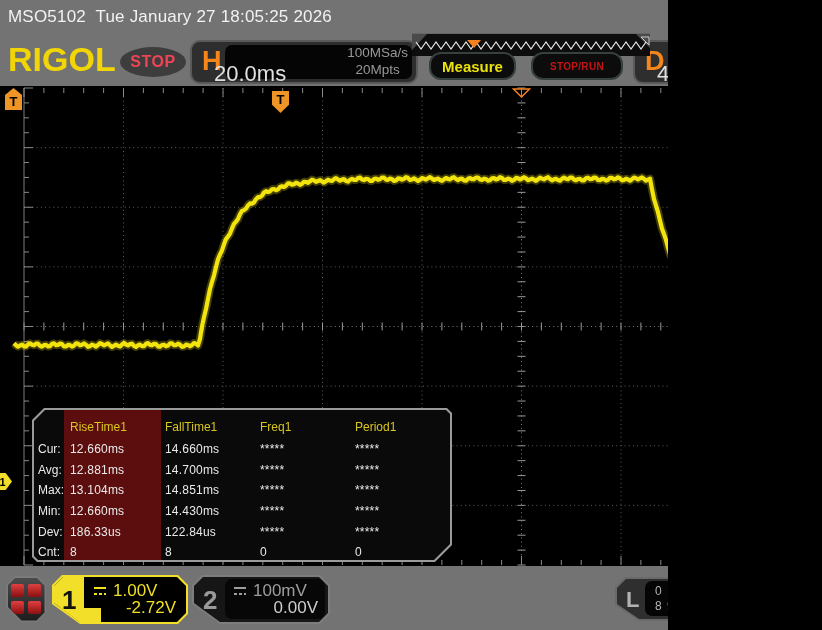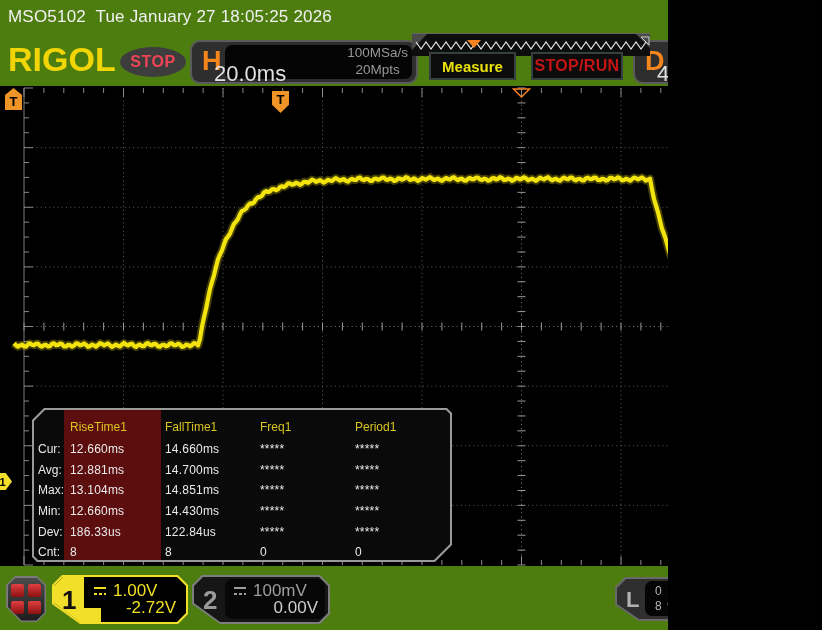--- a/index.html
+++ b/index.html
@@ -1,16 +1,16 @@
 <!DOCTYPE html>
 <html><head>
 <meta charset="utf-8">
 <style>
   html,body{margin:0;padding:0;background:#000;}
-  .screen{position:relative;width:668px;height:630px;background:#4d7c0f;overflow:hidden;
+  .screen{position:relative;width:668px;height:630px;background:#737373;overflow:hidden;
           font-family:"Liberation Sans",sans-serif;}
   .abs{position:absolute;}
 
   
   .title{left:8px;top:7px;font-size:17px;color:#f2f2f2;white-space:pre;letter-spacing:.2px;}
 
   
   .logo{left:8px;top:40px;font-family:Liberation Sans, sans-serif;font-weight:700;
         font-size:34px;color:#f2d506;letter-spacing:0px;}
   .stopbadge{left:120px;top:47px;width:66px;height:30px;background:#3d3d3d;
@@ -25,25 +25,25 @@
         font-size:13.5px;line-height:17px;}
   #hbox{left:190px;width:228px;}
   #hbox .inner{left:33px;right:4px;}
   #hbox .mainval{left:22px;}
   #dbox{left:633px;width:185px;}
   #dbox .inner{left:35px;right:6px;}
   #dbox .mainval{left:22px;text-align:center;}
 
   .strip{left:412px;top:33px;width:238px;height:22px;background:#0d0d0d;
          border-top:1px solid #666;z-index:3;}
-  .btn{top:52px;height:28px;background:#0c0c0c;border:2px solid #35403f;border-radius:0;
+  .btn{top:52px;height:28px;background:#0c0c0c;border:2px solid #35403f;border-radius:12px;
        box-sizing:border-box;display:flex;align-items:center;justify-content:center;
        font-weight:700;z-index:4;}
   #measurebtn{left:429px;width:87px;color:#ece20a;font-size:15px;}
-  #stoprunbtn{left:531px;width:92px;color:#c41414;font-size:16px;letter-spacing:.3px;}
+  #stoprunbtn{left:531px;width:92px;color:#c41414;font-size:10px;letter-spacing:.3px;}
 
   
   .scope{left:0;top:86px;width:822px;height:480px;background:#000;}
   #scope-svg{position:absolute;left:0;top:0;}
   .marker{display:flex;align-items:center;justify-content:center;
           color:#000;font-weight:700;}
   .trig-house{left:5px;top:2px;width:17px;height:22px;background:#ef9426;font-size:13px;
           clip-path:polygon(50% 0,100% 32%,100% 100%,0 100%,0 32%);padding-top:4px;box-sizing:border-box;}
   .trig-flag{left:272px;top:5px;width:17px;height:22px;background:#ef9426;font-size:13px;
           clip-path:polygon(0 0,100% 0,100% 62%,50% 100%,0 62%);padding-bottom:6px;box-sizing:border-box;}

